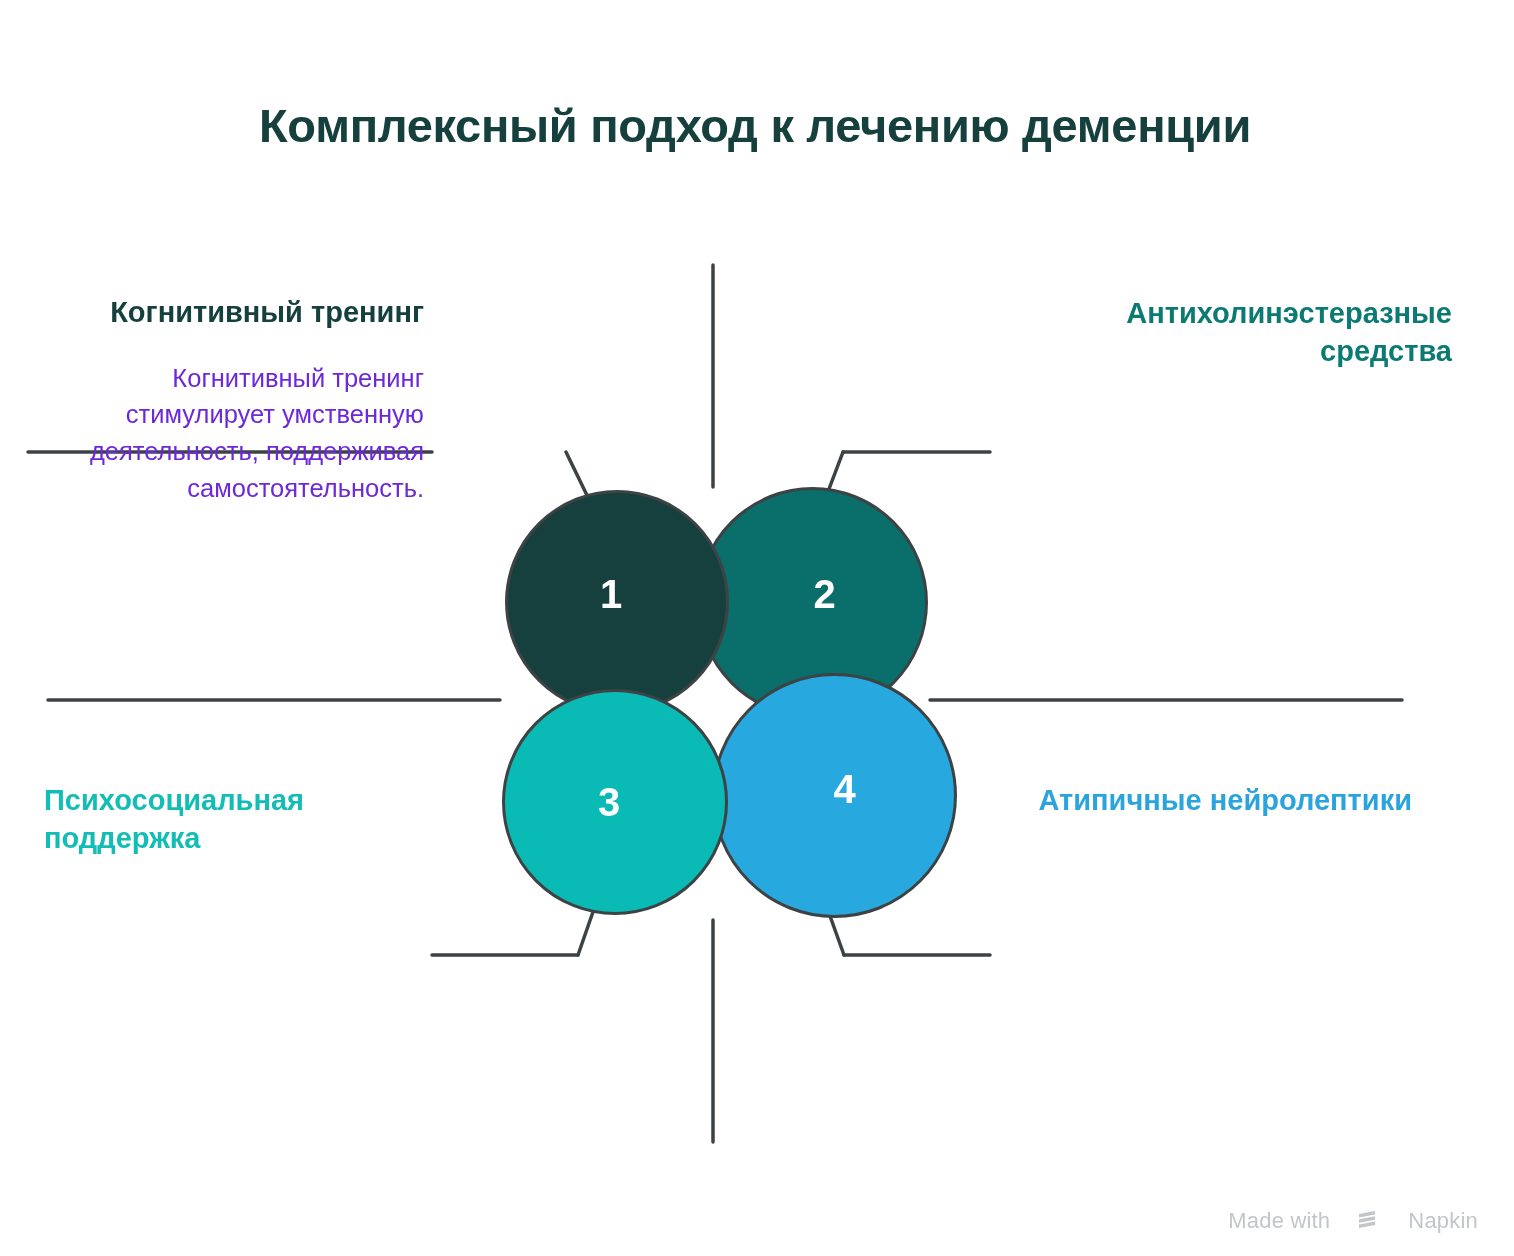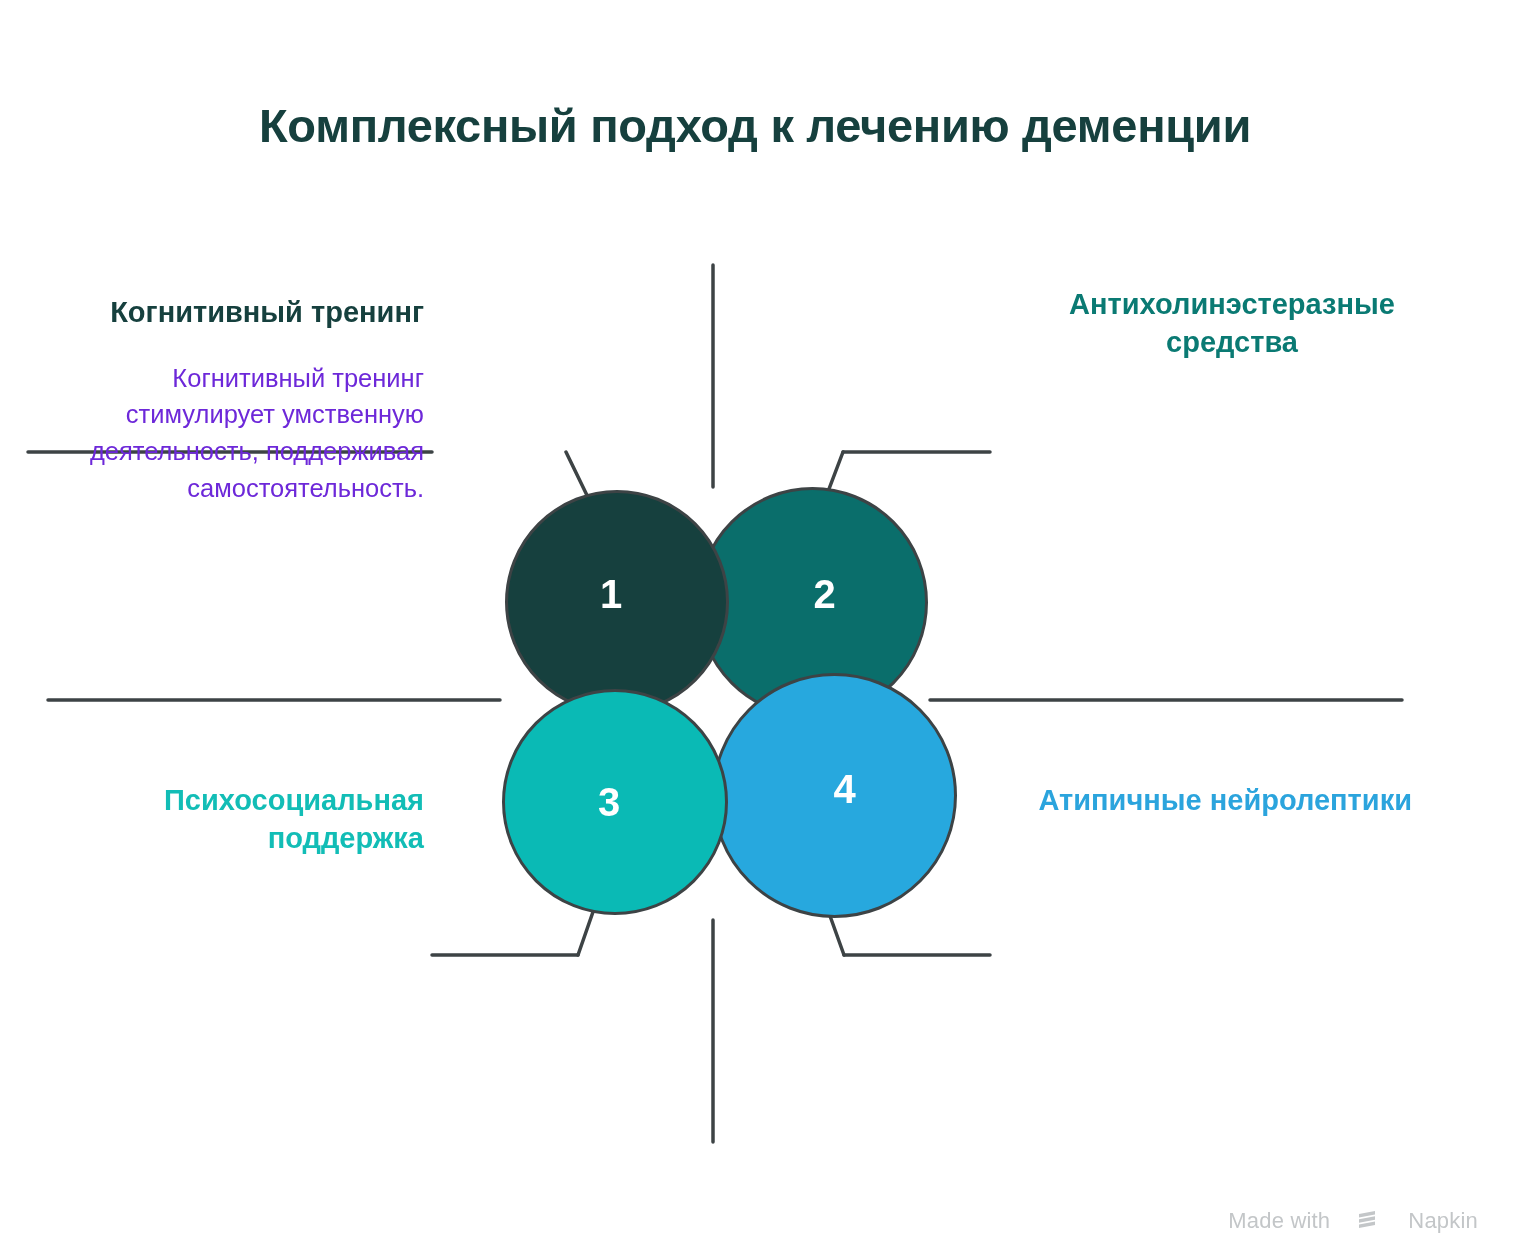--- a/index.html
+++ b/index.html
@@ -49,22 +49,22 @@
     margin: 0 0 28px 0;
   }
   .q-body {
     font-size: 25.5px;
     line-height: 1.44;
     color: #6d28d9;
     margin: 0;
   }
 
   #quadrant-1 { left: 64px;  top: 278px; width: 360px; text-align: right; margin-top: 16px; }
-  #quadrant-2 { left: 1012px; top: 286px; width: 440px; text-align: center; }
-  #quadrant-3 { left: 44px;  top: 782px; width: 380px; text-align: right; }
+  #quadrant-2 { left: 1012px; top: 295px; width: 440px; text-align: right; }
+  #quadrant-3 { left: 44px;  top: 782px; width: 380px; text-align: left; }
   #quadrant-4 { left: 1012px; top: 782px; width: 400px; text-align: left; }
 
   #quadrant-1 .q-heading { color: #16403E; }
   #quadrant-2 .q-heading { color: #0A7A73; }
   #quadrant-3 .q-heading { color: #12BDB6; }
   #quadrant-4 .q-heading { color: #2BA4DD; text-align: right; }
 
   #quadrant-2 .q-heading,
   #quadrant-4 .q-heading { margin-bottom: 34px; }
 

